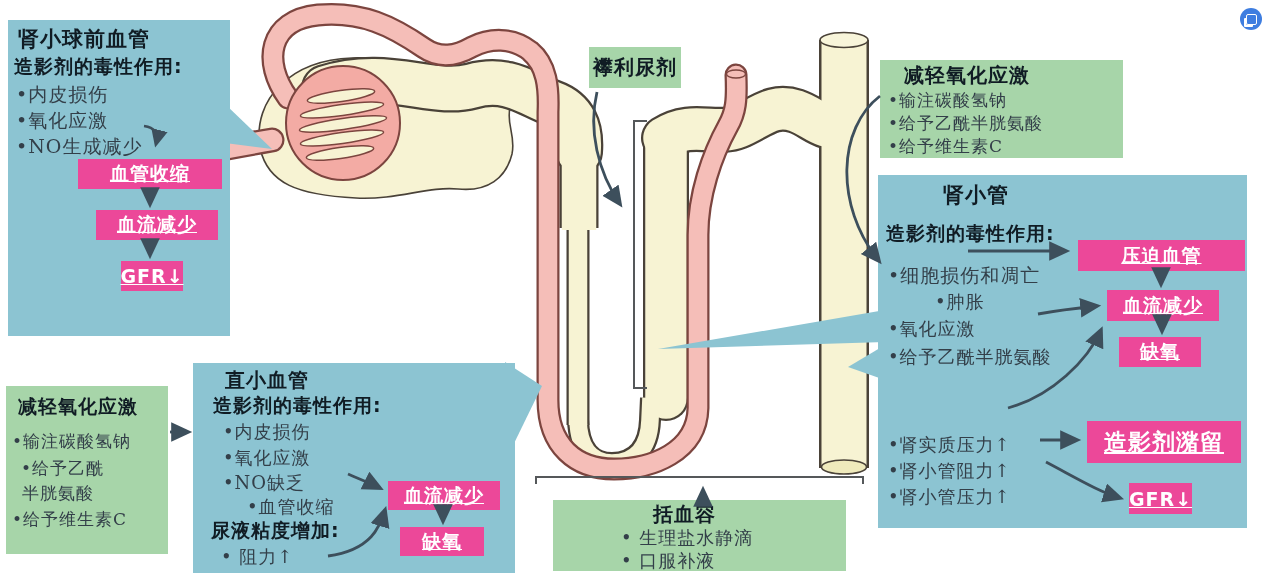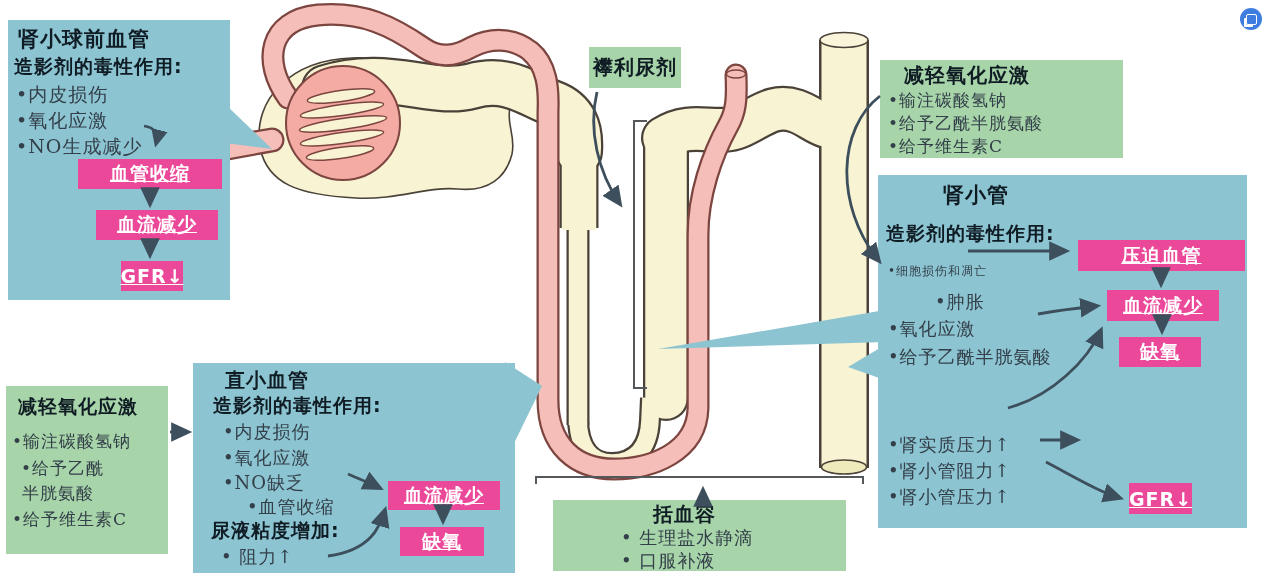--- a/index.html
+++ b/index.html
@@ -93,21 +93,21 @@
     </g>
 
     <g fill="#8cc4d2">
       <polygon points="225,104 272,149 225,143"></polygon>
       <polygon points="505,362 542,386 505,462"></polygon>
       <polygon points="885,310 658,349 885,342"></polygon>
       <polygon points="885,345 848,367 885,380"></polygon>
     </g>
   </svg>
 
-  <div class="box blue" style="left:8px;top:20px;width:222px;height:280px;">
+  <div class="box blue" style="left:8px;top:20px;width:222px;height:316px;">
     <div class="t title" style="left:10px;top:5px;">肾小球前血管</div>
     <div class="t subtitle" style="left:6px;top:34px;">造影剂的毒性作用:</div>
     <div class="t bullet" style="left:8px;top:62px;">•内皮损伤</div>
     <div class="t bullet" style="left:8px;top:88px;">•氧化应激</div>
     <div class="t bullet" style="left:8px;top:114px;">•NO生成减少</div>
   </div>
 
   <div class="box green" style="left:6px;top:386px;width:162px;height:168px;">
     <div class="t subtitle" style="left:12px;top:8px;">减轻氧化应激</div>
     <div class="t bullet small" style="left:6px;top:44px;">•输注碳酸氢钠</div>
@@ -140,39 +140,40 @@
   <div class="box green" style="left:880px;top:60px;width:243px;height:98px;">
     <div class="t subtitle" style="left:24px;top:2px;font-size:20px;">减轻氧化应激</div>
     <div class="t bullet small" style="left:8px;top:29px;">•输注碳酸氢钠</div>
     <div class="t bullet small" style="left:8px;top:52px;">•给予乙酰半胱氨酸</div>
     <div class="t bullet small" style="left:8px;top:75px;">•给予维生素C</div>
   </div>
 
   <div class="box blue" style="left:878px;top:175px;width:369px;height:353px;">
     <div class="t title" style="left:65px;top:6px;">肾小管</div>
     <div class="t subtitle" style="left:8px;top:46px;">造影剂的毒性作用:</div>
-    <div class="t bullet" style="left:10px;top:88px;font-size:12px;">•细胞损伤和凋亡</div>
+    <div class="t bullet" style="left:10px;top:88px;font-size:19px;">•细胞损伤和凋亡</div>
     <div class="t bullet" style="left:10px;top:115px;font-size:18px;margin-left:47px;">•肿胀</div>
     <div class="t bullet" style="left:10px;top:142px;font-size:18px;">•氧化应激</div>
     <div class="t bullet" style="left:10px;top:170px;font-size:18px;">•给予乙酰半胱氨酸</div>
     <div class="t bullet" style="left:10px;top:258px;font-size:18px;">•肾实质压力↑</div>
     <div class="t bullet" style="left:10px;top:284px;font-size:18px;">•肾小管阻力↑</div>
     <div class="t bullet" style="left:10px;top:310px;font-size:18px;">•肾小管压力↑</div>
   </div>
 
   <div class="chip" style="left:78px;top:159px;width:144px;height:30px;">血管收缩</div>
   <div class="chip" style="left:96px;top:210px;width:122px;height:30px;">血流减少</div>
   <div class="chip" style="left:121px;top:261px;width:62px;height:30px;">GFR↓</div>
 
   <div class="chip" style="left:388px;top:481px;width:112px;height:29px;">血流减少</div>
   <div class="chip" style="left:400px;top:527px;width:84px;height:29px;">缺氧</div>
 
   <div class="chip" style="left:1078px;top:240px;width:167px;height:31px;">压迫血管</div>
   <div class="chip" style="left:1107px;top:290px;width:112px;height:31px;">血流减少</div>
   <div class="chip" style="left:1119px;top:337px;width:82px;height:30px;">缺氧</div>
+  <div class="chip big" style="left:1087px;top:421px;width:154px;height:42px;">造影剂潴留</div>
   <div class="chip" style="left:1129px;top:483px;width:63px;height:31px;">GFR↓</div>
 
   <svg id="overlay" width="1268" height="581" viewBox="0 0 1268 581">
     <defs>
       <marker id="ah" markerWidth="8" markerHeight="8" refX="6" refY="3.5" orient="auto">
         <path d="M0,0 L7.5,3.5 L0,7 Z" fill="#3d4f5c"></path>
       </marker>
     </defs>
     <g stroke="#3d4f5c" stroke-width="2.8" fill="none">
       <path d="M 144,126 Q 160,128 156,144" marker-end="url(#ah)" stroke-width="2.4"></path>

